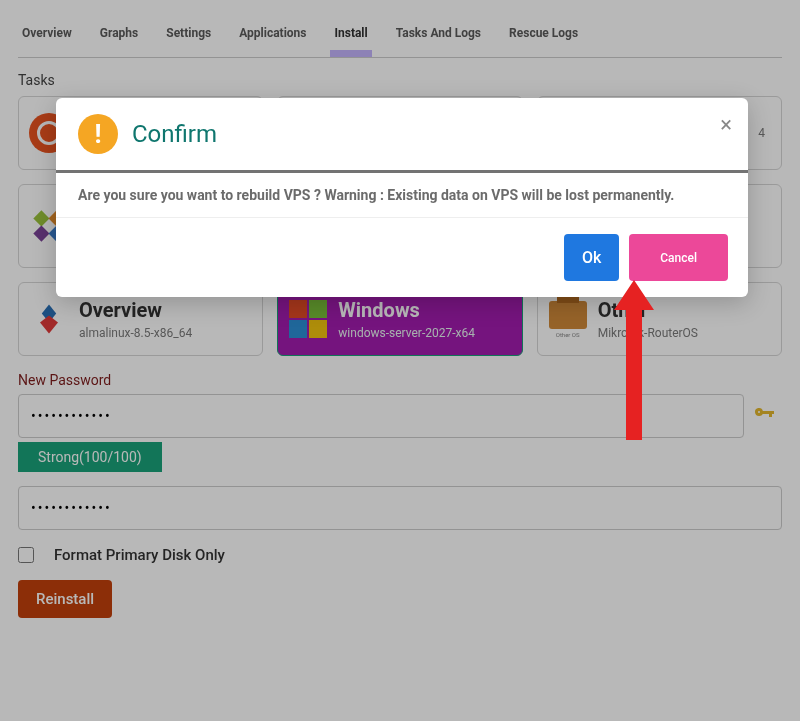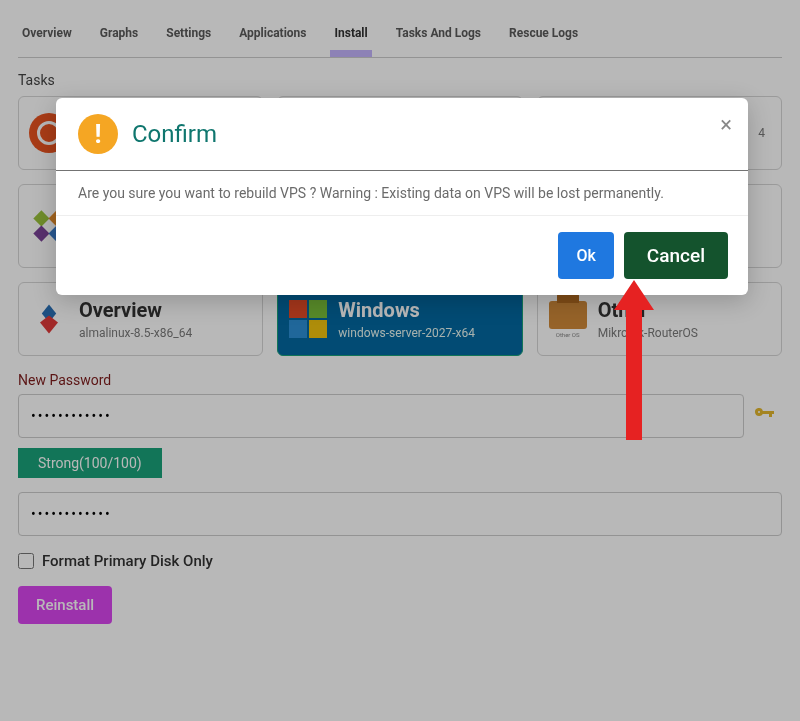--- a/index.html
+++ b/index.html
@@ -5,49 +5,49 @@
   *{box-sizing:border-box;margin:0;padding:0;font-family:-apple-system,BlinkMacSystemFont,"Segoe UI",Roboto,sans-serif}
   body{width:800px;height:721px;background:#fff;position:relative;overflow:hidden;color:#333}
   .page{padding:16px 18px;position:relative}
   .tabs{display:flex;gap:20px;border-bottom:1px solid #ccc;margin-bottom:14px}
   .tab{padding:10px 4px;font-size:12px;font-weight:700;color:#5a5a5a;cursor:pointer}
   .tab.active{color:#333;border-bottom:7px solid #c4b5fd}
   .section-label{font-size:14px;color:#444;margin:6px 0 8px}
   .os-grid{display:grid;grid-template-columns:repeat(3,1fr);gap:14px;margin-bottom:16px}
   .os-card{border:1px solid #d6d6d6;border-radius:6px;height:74px;display:flex;align-items:center;gap:10px;padding:8px 10px;background:#fff}
   .os-card.big{height:84px}
-  .os-card.selected{background:#0369a1;color:#fff;border-color:#1aa37a}
+  .os-card.selected{background:#a21caf;color:#fff;border-color:#1aa37a}
   .os-icon{width:40px;height:40px;border-radius:8px;display:flex;align-items:center;justify-content:center;flex:0 0 40px}
   .os-text{display:flex;flex-direction:column}
   .os-name{font-size:20px;font-weight:700;color:#333}
   .os-sub{font-size:12px;color:#7a7a7a;margin-top:4px}
   .selected .os-name{color:#fff}
   .selected .os-sub{color:#e8f6f1}
   .select-version{font-size:12px;color:#7a7a7a;text-transform:uppercase}
   .form-row{margin:14px 0}
   .form-row label{display:block;font-size:14px;color:#7f1d1d;margin-bottom:6px}
   .input-wrap{position:relative;display:flex;align-items:center;gap:8px}
   input[type=password]{width:100%;height:44px;border:1px solid #ccc;border-radius:4px;padding:0 12px;font-size:14px;letter-spacing:2px}
   .input-wrap.short input{width:calc(100% - 38px)}
-  .strength{display:inline-block;background:#1aa37a;color:#fff;font-size:14px;padding:7px 20px;margin-top:10px}
-  .check-row{display:flex;align-items:center;gap:8px;margin:16px 0}
+  .strength{display:inline-block;background:#1aa37a;color:#fff;font-size:14px;padding:7px 20px;margin-top:4px}
+  .check-row{display:flex;align-items:center;gap:20px;margin:16px 0}
   .check-row input{width:16px;height:16px}
   .check-row span{font-size:15px;color:#333;font-weight:500}
   .btn{display:inline-flex;align-items:center;justify-content:center;border:none;border-radius:4px;font-size:15px;font-weight:500;cursor:pointer}
-  .btn-primary{background:#d946ef;color:#fff;padding:10px 18px}
+  .btn-primary{background:#c2410c;color:#fff;padding:10px 18px}
   .btn-modal-ok{background:#1f78e0;color:#fff;padding:14px 18px;font-size:16px}
-  .btn-modal-cancel{background:#14532d;color:#fff;padding:8px 23px;font-size:19px}
+  .btn-modal-cancel{background:#ec4899;color:#fff;padding:8px 31px;font-size:12px}
   .key-icon{font-size:22px;color:#e3b82e}
   
   .overlay{position:absolute;inset:0;background:rgba(0,0,0,0.28)}
   .modal{position:absolute;left:56px;right:52px;top:98px;background:#fff;border-radius:6px;box-shadow:0 6px 24px rgba(0,0,0,0.2)}
   .modal-header{display:flex;align-items:center;gap:14px;padding:16px 22px;position:relative}
   .modal-title{font-size:24px;font-weight:400;color:#0f766e}
   .modal-close{position:absolute;right:16px;top:14px;font-size:22px;color:#888;cursor:pointer}
-  .modal-body{padding:14px 22px;border-top:1px solid #737373;border-bottom:1px solid #eee;font-size:14px;color:#6b6b6b;font-weight:400}
+  .modal-body{padding:14px 22px;border-top:3px solid #737373;border-bottom:1px solid #eee;font-size:14px;color:#6b6b6b;font-weight:700}
   .modal-footer{display:flex;justify-content:flex-end;gap:10px;padding:16px 20px}
   .warn-icon{width:40px;height:40px;border-radius:50%;background:#f5a623;display:flex;align-items:center;justify-content:center;color:#fff;font-size:26px;font-weight:700}
   
   .arrow{position:absolute;left:614px;top:280px;pointer-events:none}
   .arrow svg{display:block}
   .windows-tiles{display:grid;grid-template-columns:18px 18px;grid-template-rows:18px 18px;gap:2px}
   .wt{width:18px;height:18px}
   
   .ubuntu-circle{width:40px;height:40px;border-radius:50%;background:#e95420;position:relative}
   .ubuntu-circle::after{content:"";position:absolute;top:50%;left:50%;width:18px;height:18px;border:3px solid #fff;border-radius:50%;transform:translate(-50%,-50%)}

